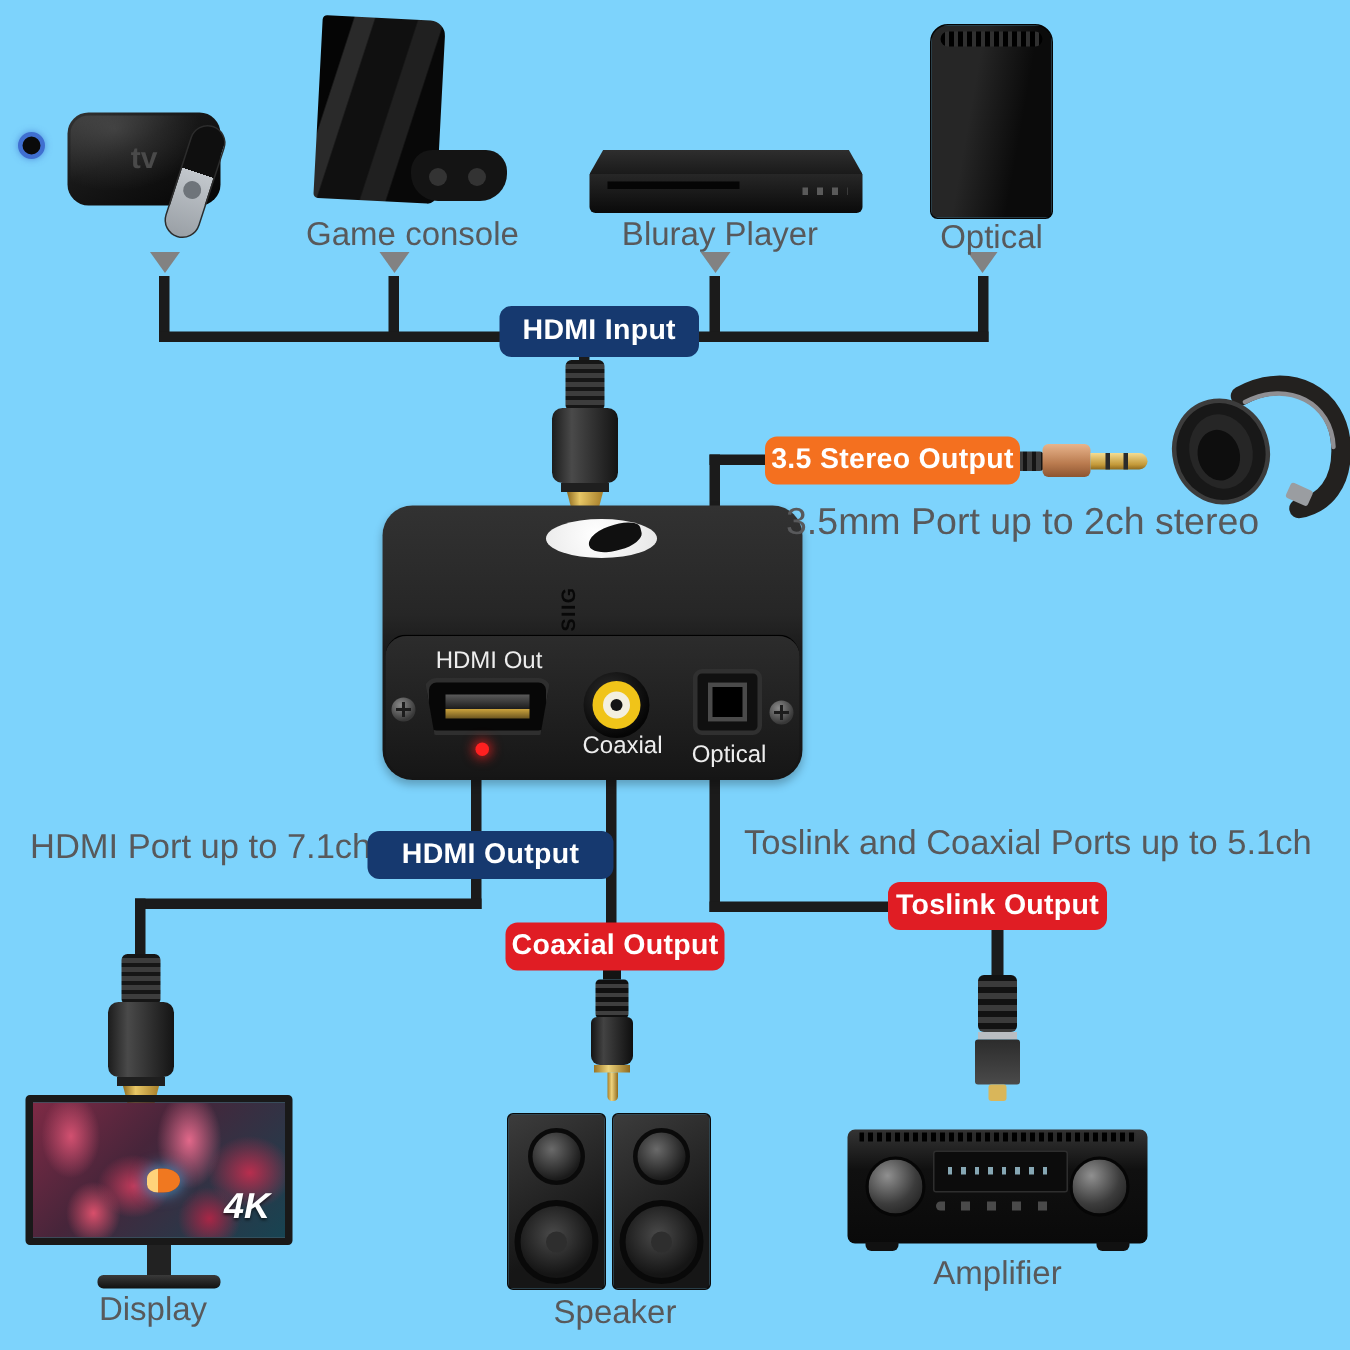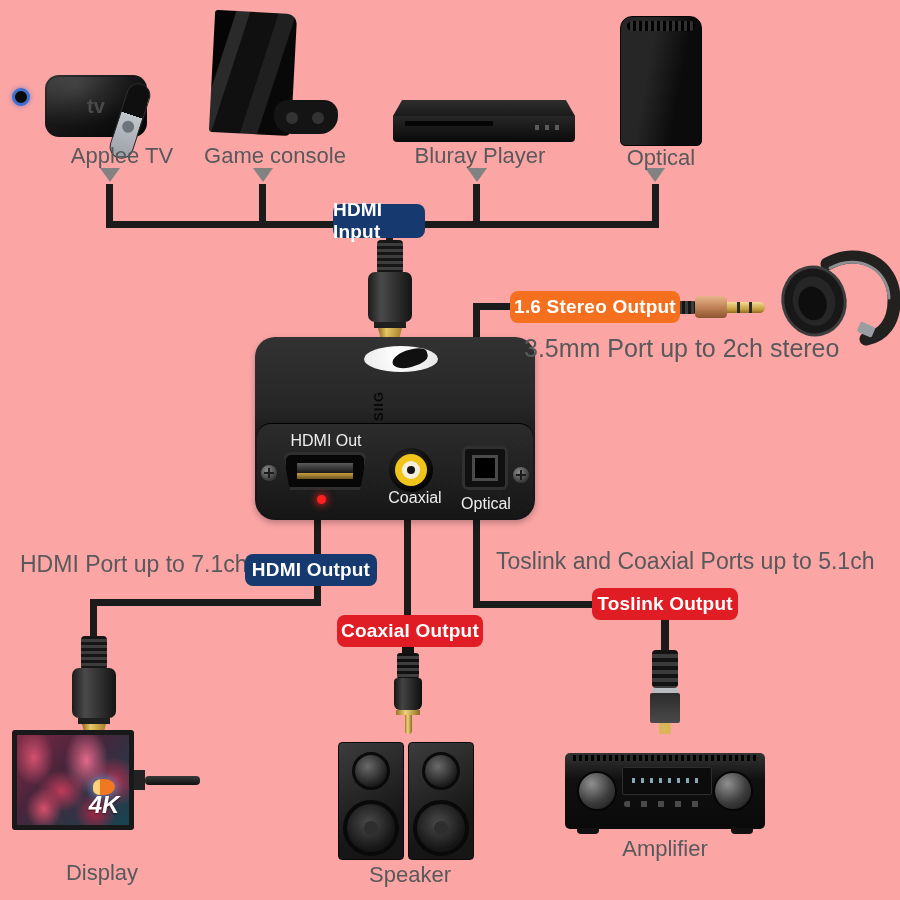--- a/index.html
+++ b/index.html
@@ -1,16 +1,16 @@
 <!DOCTYPE html>
 <html style="--navy: #16396f; --orange: #f4701f; --red: #e01d24; --wire: #1b1b1b; --gray: #58595b; --yellow: #f0c419; --blue: #3f6fd0; --led: #ff2020;"><head>
 <meta charset="utf-8">
 <style>
   html,body{margin:0;padding:0;background:#fff;}
-  #canvas{position:relative;width:900px;height:900px;background:#fca5a5;overflow:hidden;
+  #canvas{position:relative;width:900px;height:900px;background:#7dd3fc;overflow:hidden;
           font-family:"Liberation Sans",sans-serif;}
   .wire{position:absolute;background:var(--wire,#1b1b1b);z-index:1;}
   .tri{position:absolute;width:0;height:0;border-left:10px solid transparent;
        border-right:10px solid transparent;border-top:14px solid #828282;z-index:2;}
   .badge{position:absolute;display:flex;align-items:center;justify-content:center;
          color:#fff;font-weight:bold;font-size:19px;border-radius:8px;z-index:5;
          letter-spacing:.2px;}
   .navy{background:var(--navy,#16396f);}
   .orange{background:var(--orange,#f4701f);}
   .red{background:var(--red,#e01d24);}
@@ -130,21 +130,21 @@
         background:repeating-linear-gradient(90deg,#000 0 3px,#303030 3px 6px);}
   .twr-ring{position:absolute;left:12px;top:88px;width:18px;height:18px;border-radius:50%;
         border:3px solid var(--blue,#3f6fd0);background:#0a0a0a;box-sizing:border-box;
         box-shadow:0 0 5px rgba(63,111,208,.7);}
 
   
   .hphones{position:absolute;left:772px;top:246px;z-index:2;}
 
   
   .mon{position:absolute;left:12px;top:730px;width:188px;z-index:3;
-       display:flex;flex-direction:row;align-items:center;}
+       display:flex;flex-direction:column;align-items:center;}
   .mon-scr{position:relative;width:178px;height:100px;border:5px solid #191919;border-radius:3px;
        box-sizing:border-box;overflow:hidden;
        background:
          radial-gradient(28px 40px at 15% 25%,#d25070 0%,rgba(210,80,112,0) 70%),
          radial-gradient(35px 30px at 40% 62%,#c13a5a 0%,rgba(193,58,90,0) 70%),
          radial-gradient(30px 45px at 62% 28%,#e2688a 0%,rgba(226,104,138,0) 72%),
          radial-gradient(40px 35px at 86% 52%,#b82e4e 0%,rgba(184,46,78,0) 70%),
          radial-gradient(26px 30px at 24% 82%,#d94f6b 0%,rgba(217,79,107,0) 70%),
          radial-gradient(30px 30px at 70% 86%,#a82646 0%,rgba(168,38,70,0) 70%),
          linear-gradient(135deg,#7e2a45 0%,#47253a 40%,#174452 100%);}
@@ -191,21 +191,20 @@
     <span class="atv-logo">tv</span>
   </div>
   <div class="atv-remote"></div>
   <div class="ps4"></div>
   <div class="ds4"></div>
   <div class="bdp-top"></div>
   <div class="bdp-frt"></div>
   <div class="twr"></div>
   <div class="twr-ring"></div>
 
-  <div class="src-label" style="left:32px;top:143px;width:180px">Applee TV</div>
   <div class="src-label" style="left:185px;top:143px;width:180px">Game console</div>
   <div class="src-label" style="left:390px;top:143px;width:180px">Bluray Player</div>
   <div class="src-label" style="left:571px;top:145px;width:180px">Optical</div>
 
   <div class="tri" style="left:100px;top:168px"></div>
   <div class="tri" style="left:253px;top:168px"></div>
   <div class="tri" style="left:467px;top:168px"></div>
   <div class="tri" style="left:645px;top:168px"></div>
 
   <div class="wire" style="left:106px;top:184px;width:7px;height:44px"></div>
@@ -217,23 +216,23 @@
   <div class="wire" style="left:473px;top:303px;width:7px;height:44px"></div>
   <div class="wire" style="left:473px;top:303px;width:45px;height:7px"></div>
   <div class="wire" style="left:314px;top:517px;width:7px;height:89px"></div>
   <div class="wire" style="left:90px;top:599px;width:231px;height:7px"></div>
   <div class="wire" style="left:90px;top:599px;width:7px;height:44px"></div>
   <div class="wire" style="left:404px;top:517px;width:7px;height:100px"></div>
   <div class="wire" style="left:473px;top:517px;width:7px;height:91px"></div>
   <div class="wire" style="left:473px;top:601px;width:126px;height:7px"></div>
   <div class="wire" style="left:661px;top:618px;width:8px;height:36px"></div>
 
-  <div class="badge navy" style="left:333px;top:204px;width:92px;height:34px">HDMI Input</div>
-  <div class="badge orange" style="left:510px;top:291px;width:170px;height:32px">1.6 Stereo Output</div>
-  <div class="badge navy" style="left:245px;top:554px;width:132px;height:32px">HDMI Output</div>
+  <div class="badge navy" style="left:333px;top:204px;width:133px;height:34px">HDMI Input</div>
+  <div class="badge orange" style="left:510px;top:291px;width:170px;height:32px">3.5 Stereo Output</div>
+  <div class="badge navy" style="left:245px;top:554px;width:164px;height:32px">HDMI Output</div>
   <div class="badge red" style="left:592px;top:588px;width:146px;height:32px">Toslink Output</div>
   <div class="badge red" style="left:337px;top:615px;width:146px;height:32px">Coaxial Output</div>
 
   <div class="note" style="left:524px;top:334px;font-size:25px">3.5mm Port up to 2ch stereo</div>
   <div class="note" style="left:20px;top:551px;font-size:23px">HDMI Port up to 7.1ch</div>
   <div class="note" style="left:496px;top:548px;font-size:23px">Toslink and Coaxial Ports up to 5.1ch</div>
 
   <div class="hdmiplug" style="left:368px;top:240px">
     <div class="hp-rel"></div>
     <div class="hp-bod"></div>

